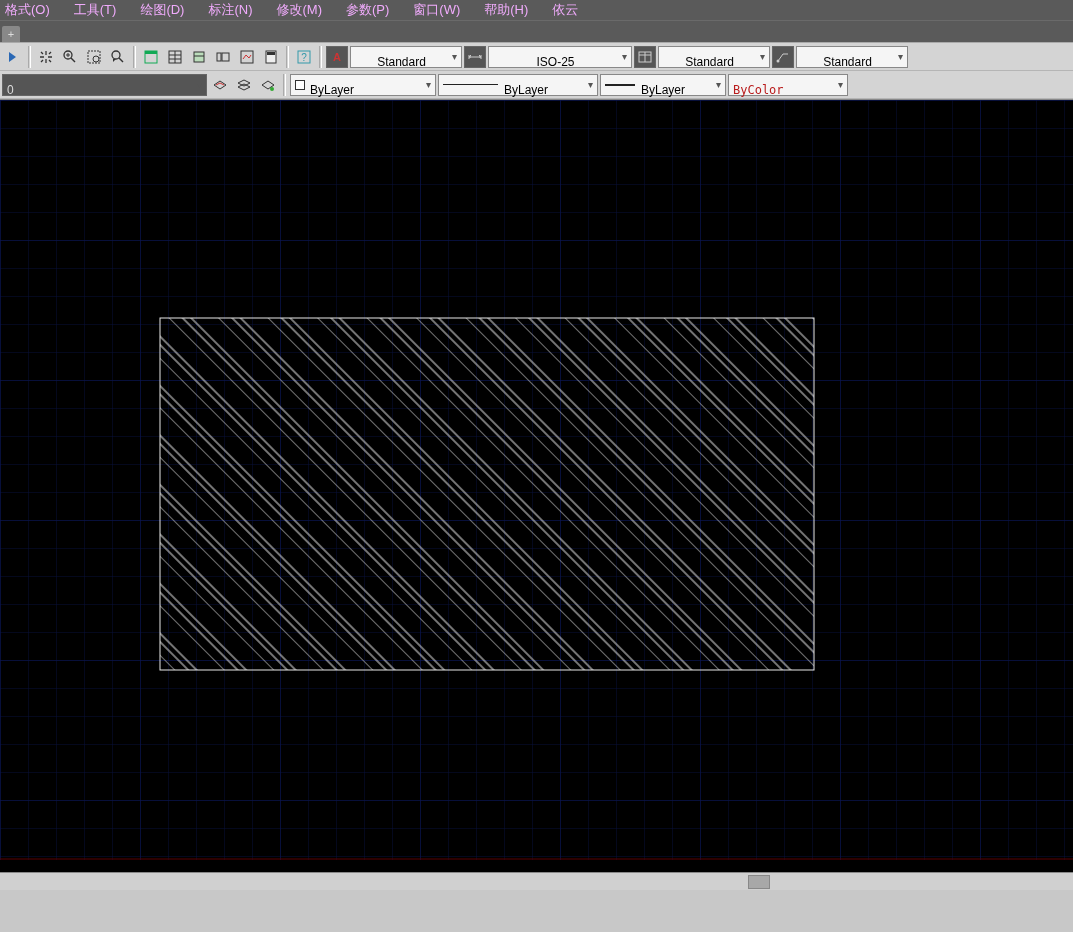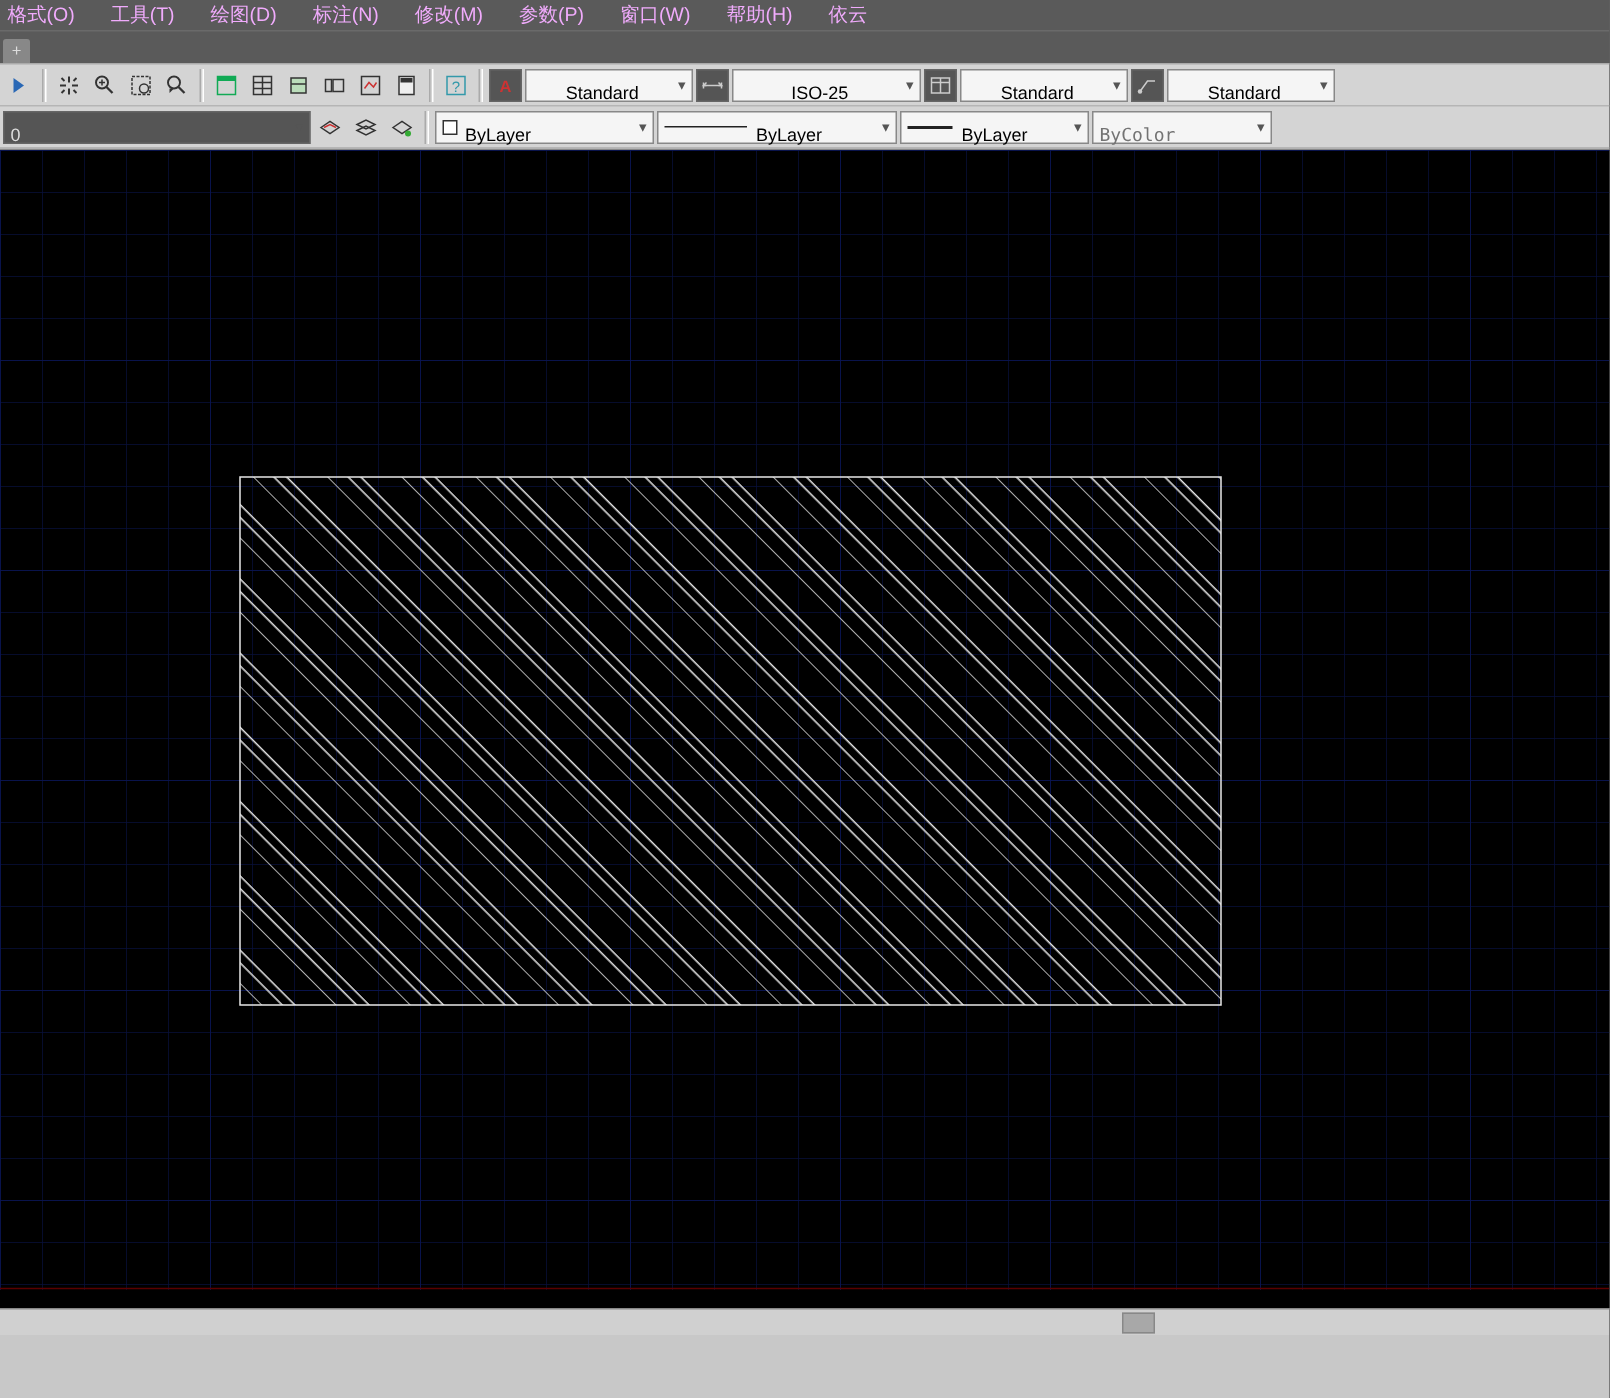--- a/index.html
+++ b/index.html
@@ -99,21 +99,21 @@
       position: relative;
     }
     .dd .arrow {
       margin-left: auto;
       padding-left: 4px;
       color: #555;
       font-size: 10px;
     }
     .dd.dark { background: #555; color: #ccc; border-color: #666; }
     .dd.dark .dd-label { color: #ddd; }
-    .dd.grey .dd-label { color: #737373; }
+    .dd.grey .dd-label { color: #b91c1c; }
     .dd .swatch {
       width: 10px;
       height: 10px;
       border: 1px solid #333;
       background: #fff;
       margin-right: 5px;
     }
     .dd .lineseg {
       width: 55px;
       border-top: 1px solid #222;
@@ -266,21 +266,21 @@
       <span class="arrow">▾</span>
     </div>
 
     <div class="tb-icon" style="background:#555;border:1px solid #666">
       <svg viewBox="0 0 16 16">
           <line x1="2" y1="8" x2="14" y2="8" stroke="#ccc"></line>
           <path d="M2 6 L2 10 M14 6 L14 10" stroke="#ccc"></path>
           <path d="M4 8 L2 8 L4 6 M12 8 L14 8 L12 6" stroke="#ccc" fill="none"></path>
         </svg>
     </div>
-    <div class="dd center" style="width:126px">
+    <div class="dd center" style="width:144px">
       <span class="dd-label">ISO-25</span>
       <span class="arrow">▾</span>
     </div>
 
     <div class="tb-icon" style="background:#555;border:1px solid #666">
       <svg viewBox="0 0 16 16">
           <rect x="2" y="3" width="12" height="10" stroke="#ccc" fill="none"></rect>
           <line x1="2" y1="6" x2="14" y2="6" stroke="#ccc"></line>
           <line x1="8" y1="3" x2="8" y2="13" stroke="#ccc"></line>
         </svg>

